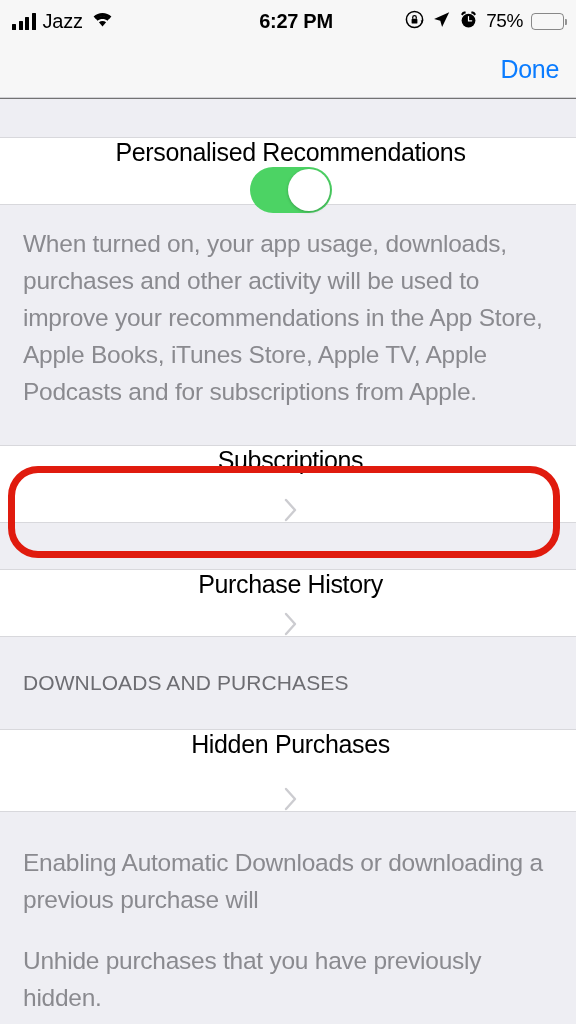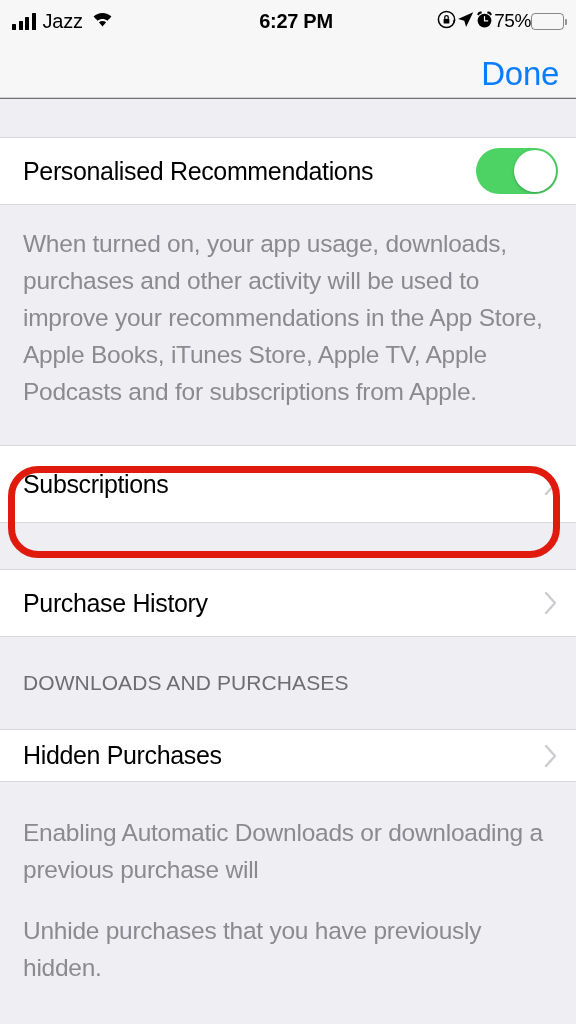--- a/index.html
+++ b/index.html
@@ -69,20 +69,21 @@
     color: #000;
     letter-spacing: -0.3px;
     pointer-events: none;
     padding-left: 16px;
   }
   .status-right {
     position: absolute;
     right: 12px;
     display: flex;
     align-items: center;
+    gap: 8px;
     z-index: 2;
   }
   .battery-pct {
     font-size: 19px;
     font-weight: 400;
     color: #000;
     letter-spacing: -0.4px;
   }
   .battery {
     position: relative;
@@ -127,21 +128,21 @@
     font-size: 26px;
     font-weight: 700;
     color: #000;
     letter-spacing: -0.4px;
     margin-top: 44px;
   }
   .nav-done {
     position: absolute;
     right: 17px;
     top: 13px;
-    font-size: 33px;
+    font-size: 25px;
     color: #0A7CFF;
     letter-spacing: -0.3px;
     cursor: pointer;
   }
 
   
   .table-area {
     position: absolute;
     top: 99px; left: 0;
     width: 576px;
@@ -155,20 +156,21 @@
   .cell {
     position: relative;
     background: #FFFFFF;
     box-sizing: border-box;
     display: flex;
     align-items: center;
     padding-left: 23px;
     padding-right: 18px;
     border-top: 1px solid #D8D8DC;
     border-bottom: 1px solid #D8D8DC;
+    flex-direction: column;
   }
   .cell-label {
     font-size: 25px;
     color: #000;
     letter-spacing: -0.35px;
     flex: 1;
   }
   .chevron {
     width: 14px;
     height: 24px;
@@ -312,21 +314,21 @@
 
     <div class="cell" style="height:68px">
       <span class="cell-label">Purchase History</span>
       <svg class="chevron" viewBox="0 0 14 24">
         <path d="M2 2 L11 12 L2 22" fill="none" stroke="#C7C7CC" stroke-width="2.4" stroke-linecap="round" stroke-linejoin="round"></path>
       </svg>
     </div>
 
     <div class="section-header" style="height:92px">DOWNLOADS AND PURCHASES</div>
 
-    <div class="cell" style="height:53px">
+    <div class="cell" style="height:83px">
       <span class="cell-label">Hidden Purchases</span>
       <svg class="chevron" viewBox="0 0 14 24">
         <path d="M2 2 L11 12 L2 22" fill="none" stroke="#C7C7CC" stroke-width="2.4" stroke-linecap="round" stroke-linejoin="round"></path>
       </svg>
     </div>
 
     <div class="footer-text" style="padding-top:32px">Enabling Automatic Downloads or downloading a previous purchase will</div>
 
     <div class="footer-text" style="height:86px">Unhide purchases that you have previously hidden.</div>
 

